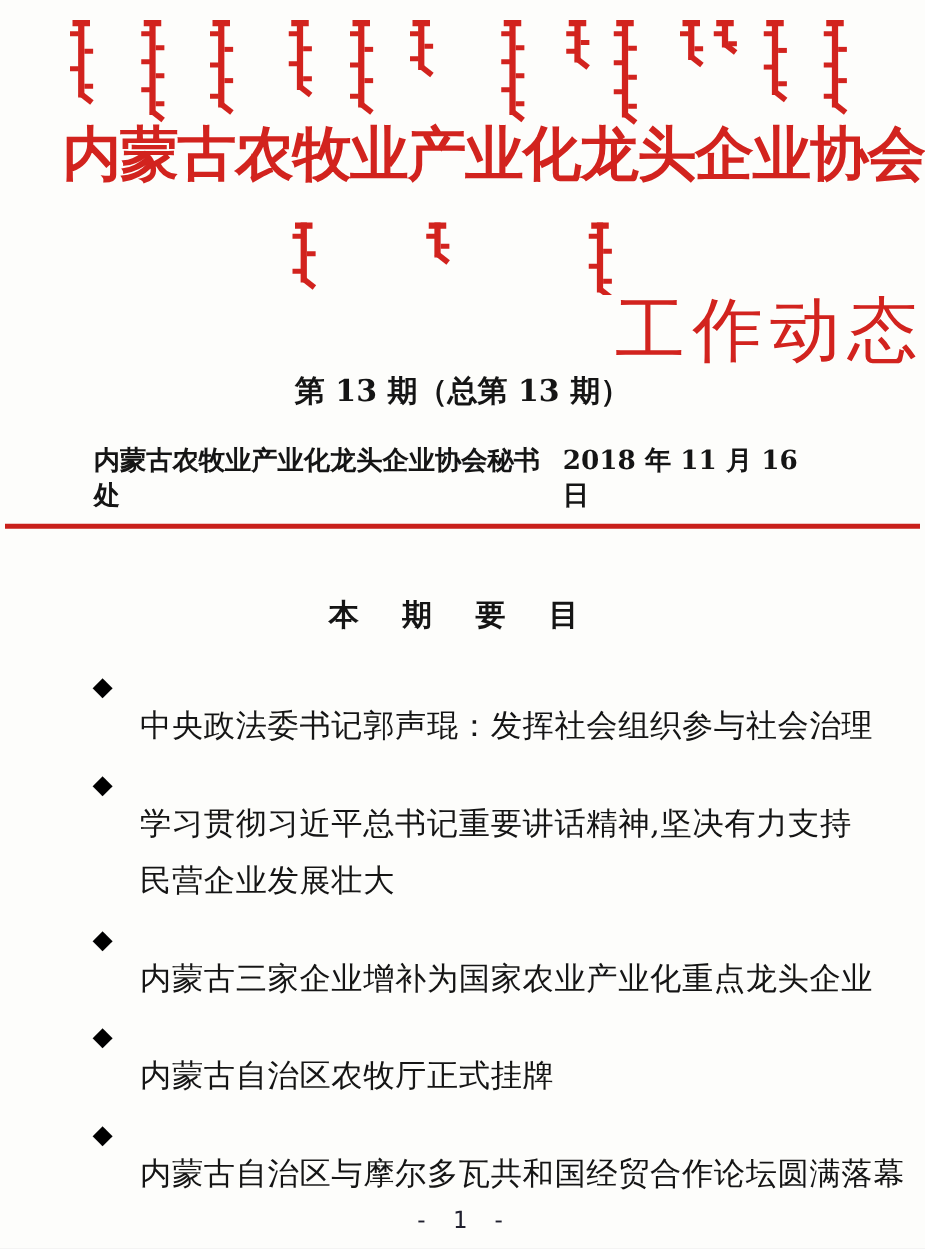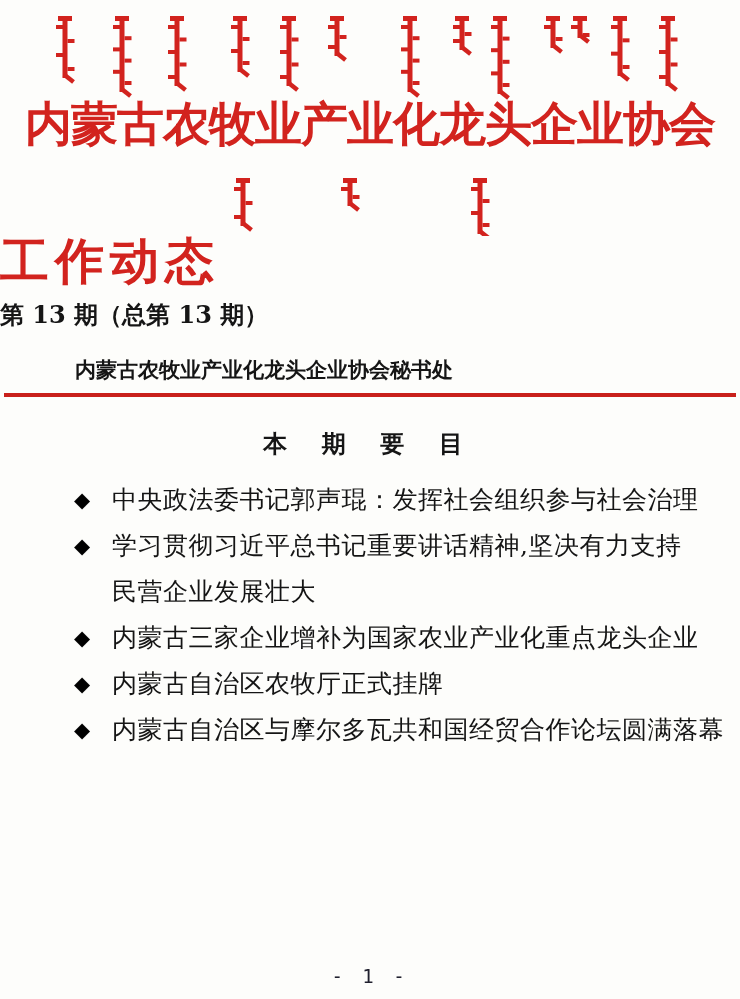--- a/index.html
+++ b/index.html
@@ -17,43 +17,43 @@
     position:relative;
     width:740px;height:999px;
     margin:0 auto;
     background:#fdfdfb;
     overflow:hidden;
   }
   
   .mongol-band{display:block;margin:0 auto;}
   .mongol-top{margin-top:10px;}
   .org-title{
-    text-align:center;
+    text-align:right;
     color:var(--red);
     font-size:47px;
     font-weight:bold;
     letter-spacing:-1px;
     line-height:1.2;
     margin-top:-6px;
     white-space:nowrap;
   }
   .mongol-mid{margin-top:24px;}
   .bulletin-title{
-    text-align:left;
+    text-align:right;
     color:var(--red);
-    font-size:49px;
-    font-weight:bold;
+    font-size:56px;
+    font-weight:normal;
     letter-spacing:6px;
     line-height:1.12;
     margin-top:-2px;
   }
   .issue-line{
+    text-align:center;
     font-size:24px;
     font-weight:bold;
-    margin-top:10px;
     line-height:32px;
   }
   .info-row{
     display:flex;
     justify-content:space-between;
     align-items:baseline;
     padding:0 75px;
     margin-top:25px;
     font-size:21px;
     font-weight:bold;
@@ -64,21 +64,21 @@
     height:4px;
     background:var(--rule-red);
     margin:9px 4px 0 4px;
   }
   
   .toc-title{
     text-align:center;
     font-size:24px;
     font-weight:bold;
     letter-spacing:14px;
-    margin-top:32px;
+    margin-top:55px;
     line-height:30px;
     font-family:"Liberation Sans","DejaVu Sans",sans-serif;
   }
   .toc{
     padding:0 74px 0 74px;
     margin-top:18px;
   }
   .toc-heading{
     font-size:24px;
     font-weight:bold;
@@ -89,21 +89,21 @@
     display:flex;
     align-items:flex-start;
   }
   .bullet-marker{
     flex:0 0 38px;
     font-size:21px;
     line-height:46px;
     color:#000;
     font-family:"DejaVu Sans",sans-serif;
   }
-  .bullet-lines{flex:1;}
+  .bullet-lines{flex:1;margin-top:32px;}
   .toc-line{
     font-size:25px;
     line-height:46px;
     letter-spacing:0.5px;
     white-space:nowrap;
   }
   
   .page-number{
     position:absolute;
     left:0;right:0;
@@ -271,20 +271,21 @@
         <rect x="479" y="53" width="12" height="4.5" transform="rotate(38 480 55)"></rect>
       </g>
     </svg>
 
   <div class="bulletin-title">工作动态</div>
 
   <div class="issue-line">第 13 期（总第 13 期）</div>
 
   <div class="info-row">
     <span>内蒙古农牧业产业化龙头企业协会秘书处</span>
+    <span>2018 年 11 月 16 日</span>
   </div>
 
   <hr class="red-rule">
 
   <div class="toc-title">本 期 要 目</div>
 
   <div class="toc">
 
 
     <div class="bullet-item">

